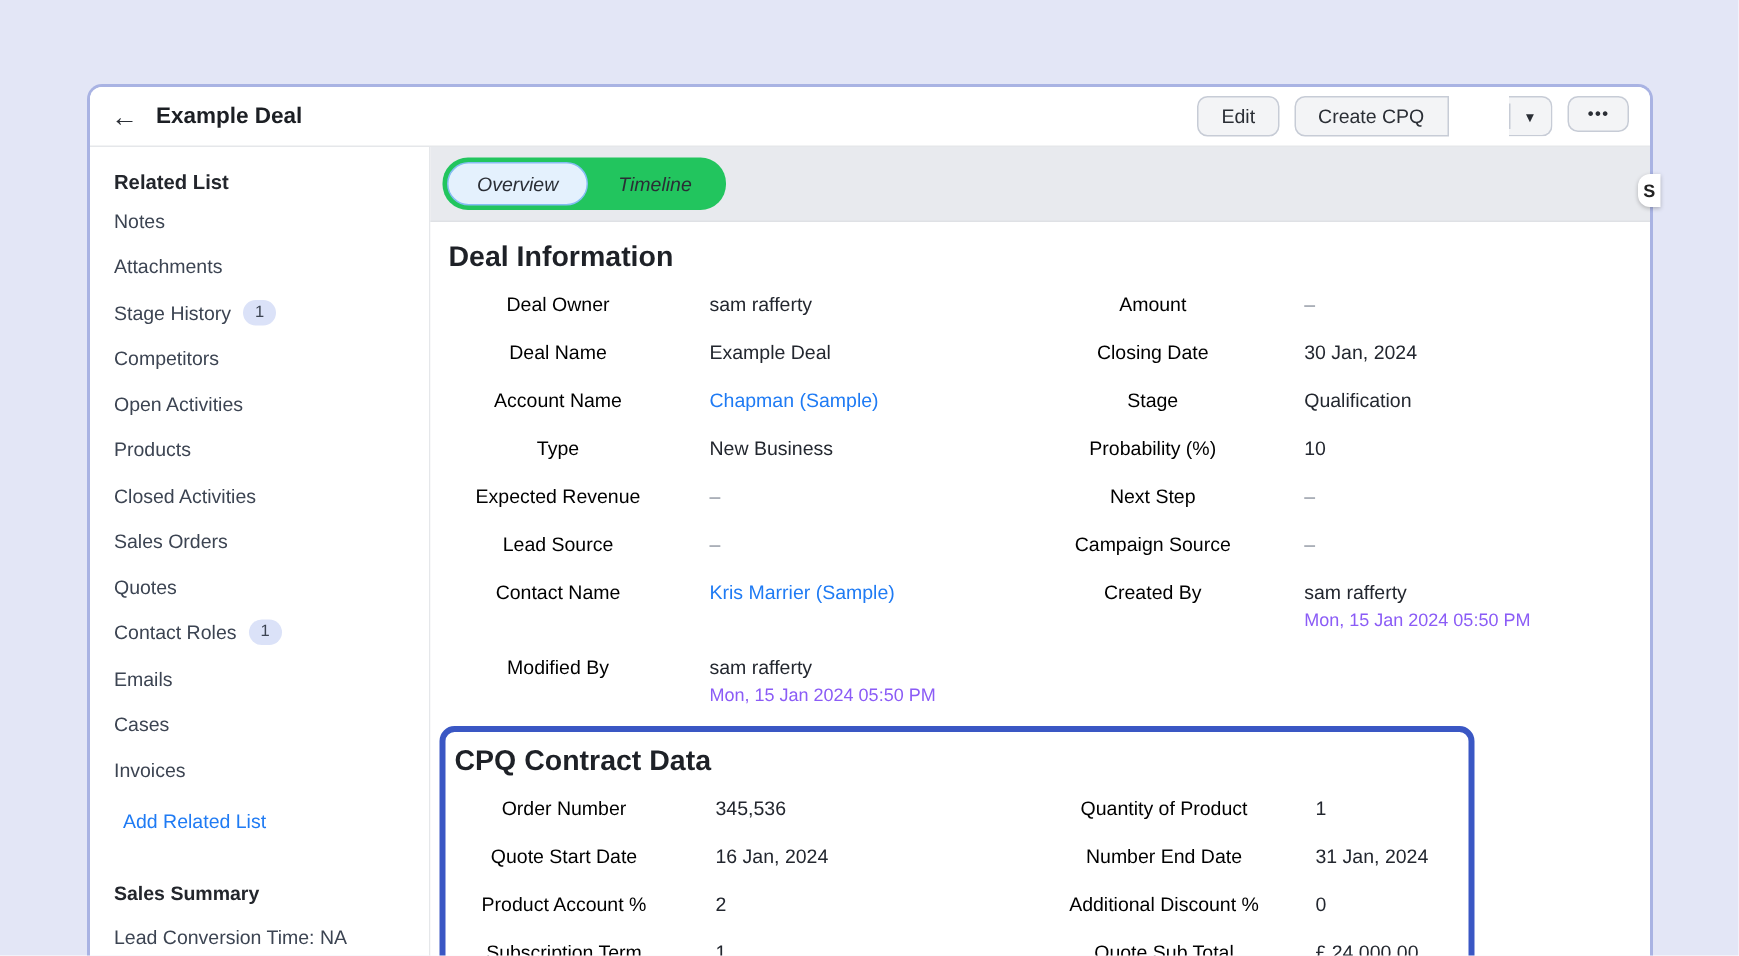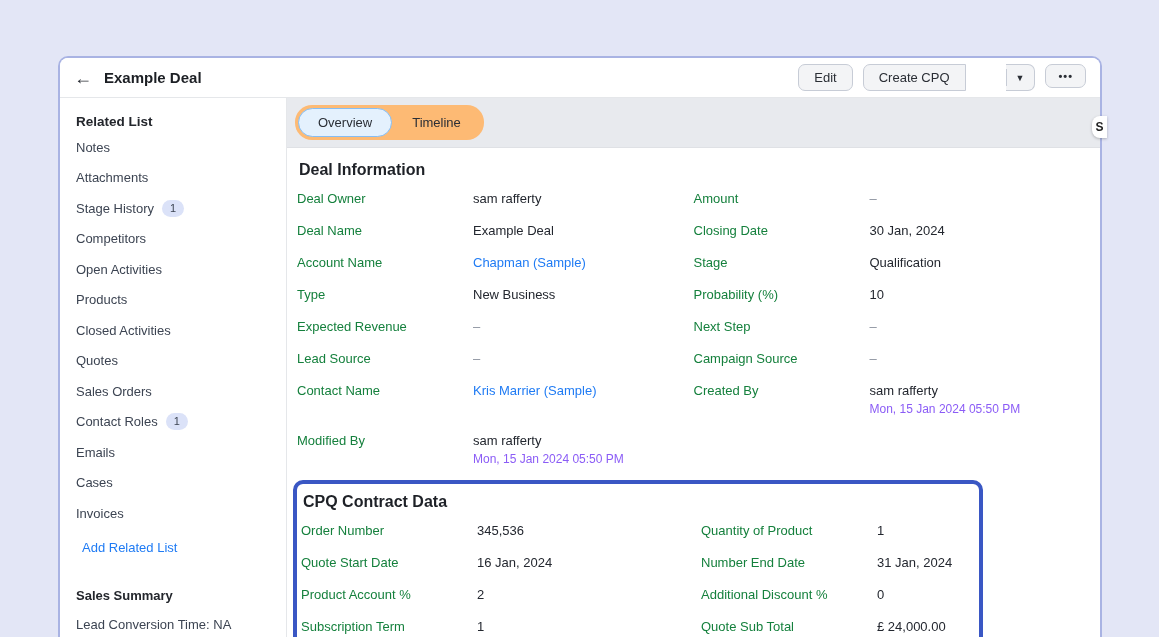--- a/index.html
+++ b/index.html
@@ -59,34 +59,34 @@
   .sb-add { color: #1f7bf4; margin: 4px 0 0 6px; height: 30px; display: flex; align-items: center; cursor: pointer; }
   .sb-sales { font-weight: bold; color: #23262c; margin-top: 18px; height: 30px; display: flex; align-items: center; }
   .sb-lead { margin-top: 6px; }
   
   .content { flex: 1; display: flex; flex-direction: column; min-width: 0; }
   .tabs-strip {
     background: #e8eaee; height: 50px; flex-shrink: 0;
     display: flex; align-items: center; padding-left: 8px;
     border-bottom: 1px solid #dfe1e5;
   }
-  .tabs-pill { background: #fdba74; border-radius: 17px; display: inline-flex; align-items: center; padding: 3px; }
+  .tabs-pill { background: #22c55e; border-radius: 17px; display: inline-flex; align-items: center; padding: 3px; font-style: italic; }
   .tab {
     font-size: 13px; color: #2a2e35; padding: 6px 19px;
     border-radius: 15px; border: 1px solid transparent; cursor: pointer; white-space: nowrap;
   }
   .tab.selected { background: #e4f1fd; border-color: #85bdf3; }
   .fields { background: #fff; padding: 6px 10px 0 10px; overflow: hidden; flex: 1; }
-  .sect-title { font-size: 16px; font-weight: bold; color: #1e2127; padding: 7px 0 3px 2px; }
+  .sect-title { font-size: 19px; font-weight: bold; color: #1e2127; padding: 7px 0 3px 2px; }
   .frow { display: grid; grid-template-columns: 1fr 1fr; }
   .fcell {
     display: grid; grid-template-columns: 150px 1fr; column-gap: 26px;
     padding: 8.5px 0; font-size: 13px; align-items: start;
   }
-  .flabel { text-align: left; color: #15803d; }
+  .flabel { text-align: center; color: #000000; }
   .fvalue { color: #23272f; }
   .fvalue.muted { color: #8a919d; }
   .fvalue.link { color: #1f7bf4; cursor: pointer; }
   .fsub { color: #8b5cf6; font-size: 12px; margin-top: 4px; }
   .cpq-box {
     border: 4px solid #3a57c4; border-radius: 10px;
     margin: 6px 0 8px -4px; width: 690px; padding: 2px 0 7px 4px;
   }
   .cpq-box .frow { grid-template-columns: 400px 1fr; }
   .peek {
@@ -135,24 +135,24 @@
       <div class="sb-item">
           <span>Open Activities</span>
         </div>
       <div class="sb-item">
           <span>Products</span>
         </div>
       <div class="sb-item">
           <span>Closed Activities</span>
         </div>
       <div class="sb-item">
+          <span>Sales Orders</span>
+        </div>
+      <div class="sb-item">
           <span>Quotes</span>
-        </div>
-      <div class="sb-item">
-          <span>Sales Orders</span>
         </div>
       <div class="sb-item">
           <span>Contact Roles</span>
           <span class="sb-badge">1</span>
         </div>
       <div class="sb-item">
           <span>Emails</span>
         </div>
       <div class="sb-item">
           <span>Cases</span>

